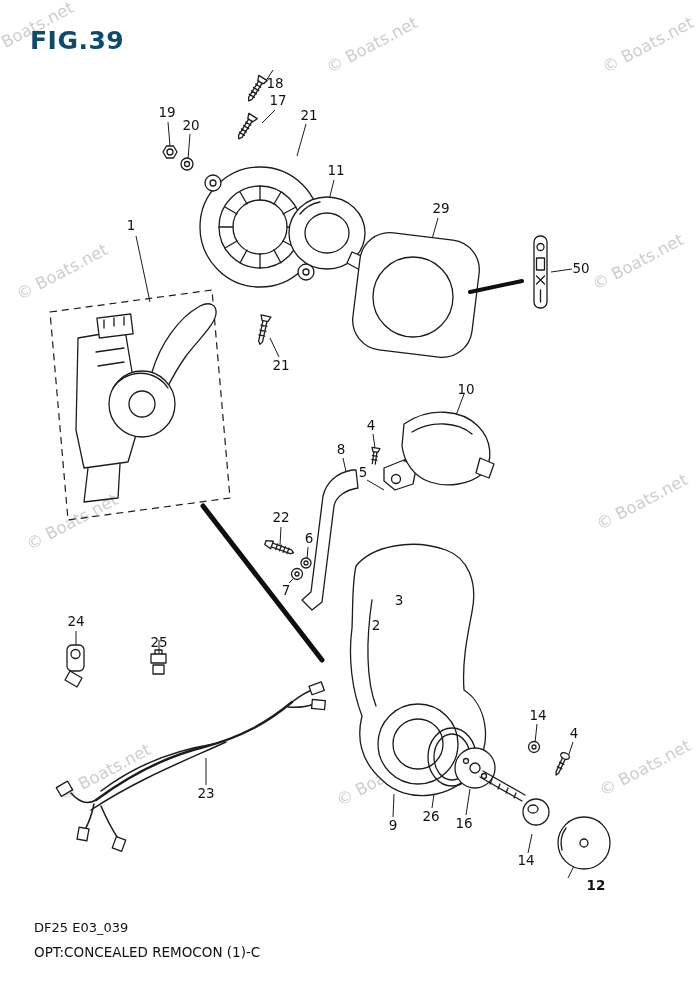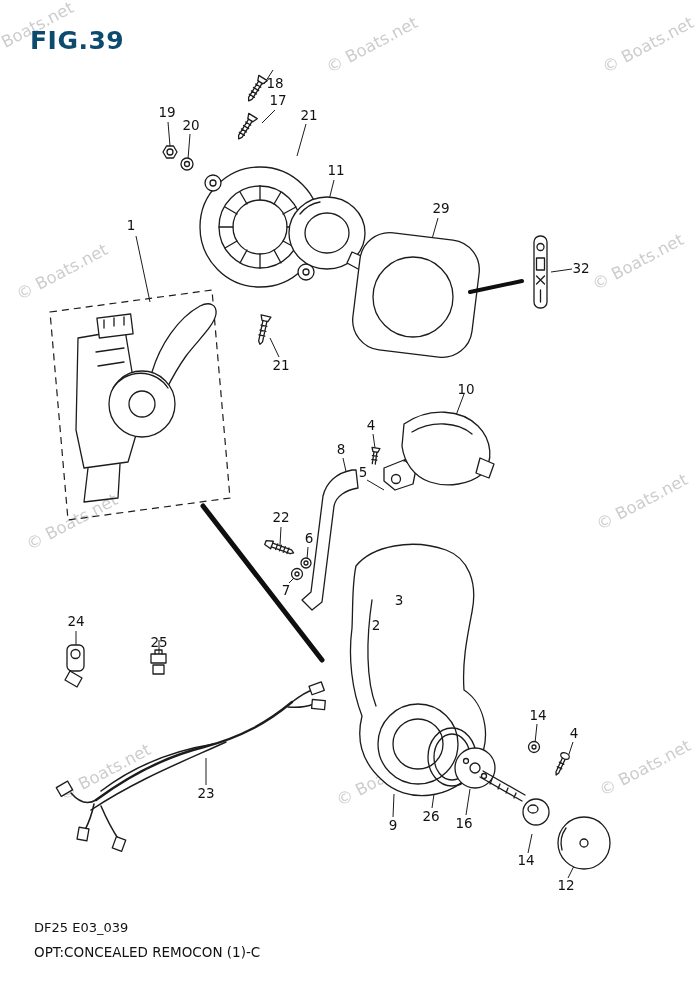--- a/index.html
+++ b/index.html
@@ -280,33 +280,33 @@
       <div class="callout" style="left: 376px; top: 626px;">2</div>
       <div class="callout" style="left: 399px; top: 601px;">3</div>
       <div class="callout" style="left: 371px; top: 426px;">4</div>
       <div class="callout" style="left: 363px; top: 473px;">5</div>
       <div class="callout" style="left: 309px; top: 539px;">6</div>
       <div class="callout" style="left: 286px; top: 591px;">7</div>
       <div class="callout" style="left: 341px; top: 450px;">8</div>
       <div class="callout" style="left: 393px; top: 826px;">9</div>
       <div class="callout" style="left: 466px; top: 390px; text-align: center;">10</div>
       <div class="callout" style="left: 336px; top: 171px;">11</div>
-      <div class="callout" style="left: 566px; top: 886px;">12</div>
+      <div class="callout" style="left: 596px; top: 886px; font-weight: bold;">12</div>
       <div class="callout" style="left: 526px; top: 861px;">14</div>
       <div class="callout" style="left: 538px; top: 716px;">14</div>
       <div class="callout" style="left: 574px; top: 734px;">4</div>
       <div class="callout" style="left: 464px; top: 824px;">16</div>
       <div class="callout" style="left: 278px; top: 101px;">17</div>
       <div class="callout" style="left: 275px; top: 61px; margin-top: 23px;">18</div>
       <div class="callout" style="left: 167px; top: 113px;">19</div>
       <div class="callout" style="left: 191px; top: 126px;">20</div>
       <div class="callout" style="left: 281px; top: 366px;">21</div>
       <div class="callout" style="left: 281px; top: 518px;">22</div>
       <div class="callout" style="left: 206px; top: 794px;">23</div>
       <div class="callout" style="left: 76px; top: 622px;">24</div>
       <div class="callout" style="left: 159px; top: 631px; margin-top: 12px;">25</div>
       <div class="callout" style="left: 431px; top: 817px;">26</div>
-      <div class="callout" style="left: 581px; top: 269px;">32</div>
+      <div class="callout" style="left: 581px; top: 269px;">50</div>
       <div class="callout" style="left: 309px; top: 116px;">21</div>
       <div class="callout" style="left: 441px; top: 209px;">29</div>
     </div>
 
 </div>
 
 </body></html>

